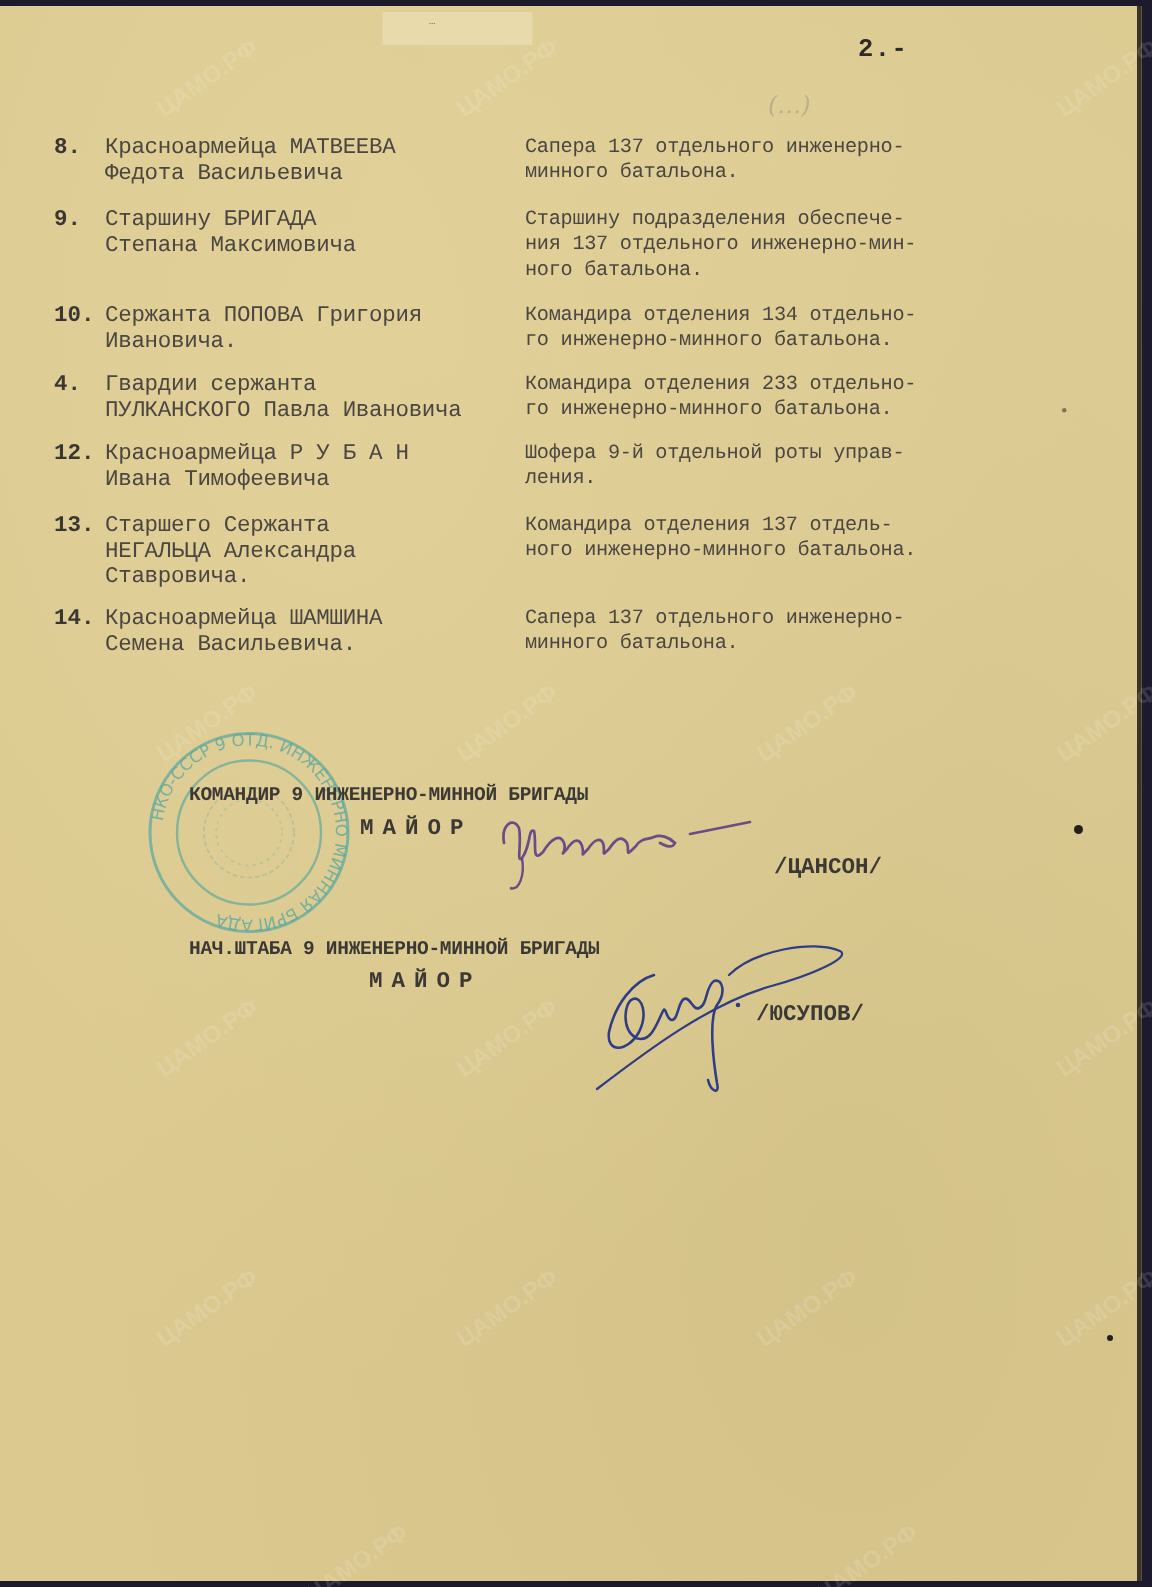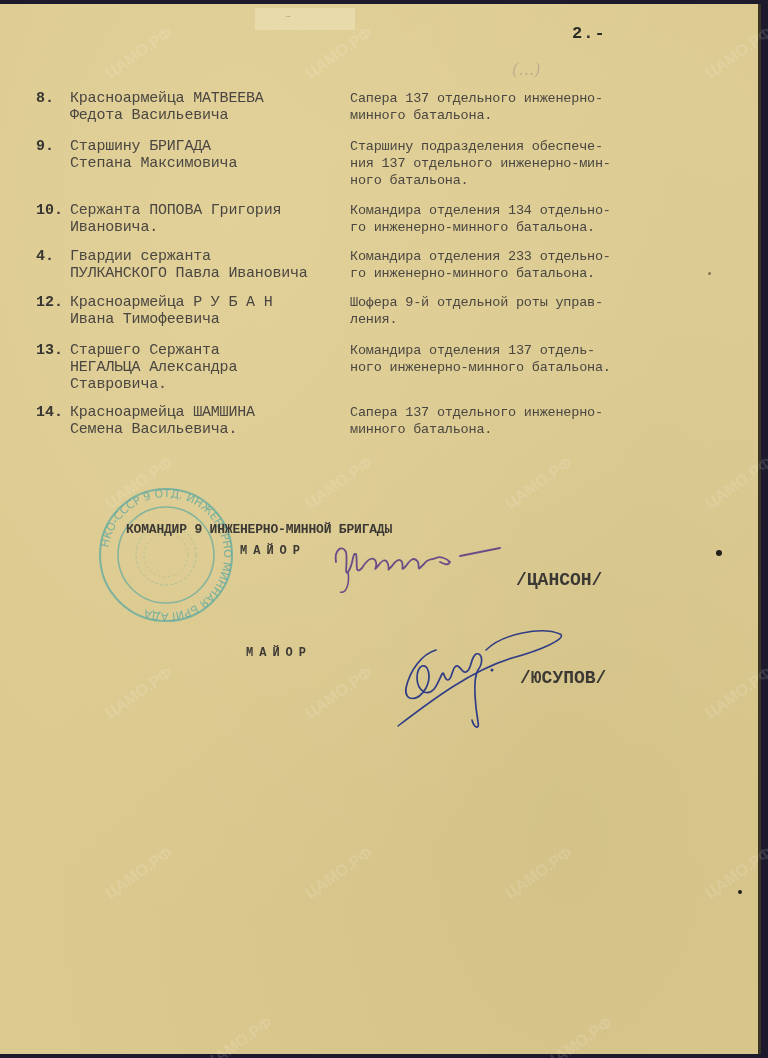--- a/index.html
+++ b/index.html
@@ -55,24 +55,24 @@
       position: absolute; left: 314px; top: 0; width: 320px;
       font-size: 13.5px; color: #4a4641; line-height: 17px; white-space: pre-line;
       letter-spacing: -0.2px;
     }
     .sig-line {
       position: absolute; font-size: 13px; color: #3c3935; font-weight: bold; white-space: nowrap;
       letter-spacing: -0.2px;
       text-align: right;
     }
     .sig-rank {
-      position: absolute; font-size: 12px; color: #3c3935; font-weight: bold; letter-spacing: 6px;
+      position: absolute; font-size: 15px; color: #3c3935; font-weight: bold; letter-spacing: 6px;
     }
     .sig-name {
-      position: absolute; font-size: 18px; color: #3c3935; font-weight: bold; white-space: nowrap; text-align: center;
+      position: absolute; font-size: 15px; color: #3c3935; font-weight: bold; white-space: nowrap; text-align: center;
     }
     .stamp {
       position: absolute; left: 96px; top: 481px; width: 140px; height: 140px;
     }
     .handsig { position: absolute; }
     .watermark {
       position: absolute; font-family: "Liberation Sans", sans-serif; font-size: 16px;
       color: rgba(255,255,255,0.13); transform: rotate(-35deg); font-weight: bold;
       pointer-events: none;
     }
@@ -174,25 +174,26 @@
 
   <div class="sig-line" style="left:126px;top:518px;">КОМАНДИР 9 ИНЖЕНЕРНО-МИННОЙ БРИГАДЫ</div>
   <div class="sig-rank" style="left:240px;top:540px;">МАЙОР</div>
   <svg class="handsig" style="left:328px;top:528px;" width="180" height="70" viewBox="0 0 180 70">
     <path d="M8,30 C6,18 14,12 18,20 C20,30 16,44 20,40 C26,32 24,20 28,22 C30,30 26,44 34,36 C40,26 46,24 48,30 C50,36 44,40 50,34 C54,28 58,26 60,32 C62,38 58,40 64,34 C68,28 72,26 74,30 C76,36 72,40 78,34 C82,28 86,24 90,30 C92,36 88,40 96,32 C100,26 104,28 108,26 C112,24 118,26 122,30 C120,34 116,32 112,30" fill="none" stroke="#6a4d86" stroke-width="1.8" stroke-linecap="round"></path>
     <path d="M20,40 C22,52 18,62 12,60" fill="none" stroke="#6a4d86" stroke-width="1.6"></path>
     <path d="M132,24 L172,16" fill="none" stroke="#6a4d86" stroke-width="1.8" stroke-linecap="round"></path>
   </svg>
   <div class="sig-name" style="left:516px;top:566px;">/ЦАНСОН/</div>
 
+  <div class="sig-line" style="left:126px;top:621px;">НАЧ.ШТАБА 9 ИНЖЕНЕРНО-МИННОЙ БРИГАДЫ</div>
   <div class="sig-rank" style="left:246px;top:642px;">МАЙОР</div>
   <svg class="handsig" style="left:392px;top:606px;" width="200" height="126" viewBox="0 0 200 126">
     <path d="M44,40 C30,44 18,60 14,78 C12,92 26,92 34,78 C40,66 36,54 30,56 C24,58 22,76 32,82 C42,86 46,72 50,64 C52,60 52,70 56,70 C60,70 60,58 64,56 C68,54 70,64 74,62 C80,60 78,48 84,44 C90,42 92,52 86,60 C80,70 84,100 86,112 C88,120 82,118 80,110" fill="none" stroke="#2f3c86" stroke-width="1.7" stroke-linecap="round"></path>
     <path d="M94,40 C110,24 150,16 168,24 C176,28 150,40 120,48 C80,60 40,90 6,116" fill="none" stroke="#2f3c86" stroke-width="1.5" stroke-linecap="round"></path>
     <circle cx="100" cy="60" r="1.5" fill="#2f3c86"></circle>
   </svg>
-  <div class="sig-name" style="left:520px;top:664px;">/ЮСУПОВ/</div>
+  <div class="sig-name" style="left:504px;top:664px;">/ЮСУПОВ/</div>
 
   <div class="speck" style="left:716px;top:546px;width:6px;height:6px;"></div>
   <div class="speck" style="left:708px;top:268px;width:3px;height:3px;opacity:0.5;"></div>
   <div class="speck" style="left:738px;top:886px;width:4px;height:4px;"></div>
   <div class="speck" style="left:762px;top:520px;width:2px;height:2px;"></div>
 </div>
 
 </body></html>

